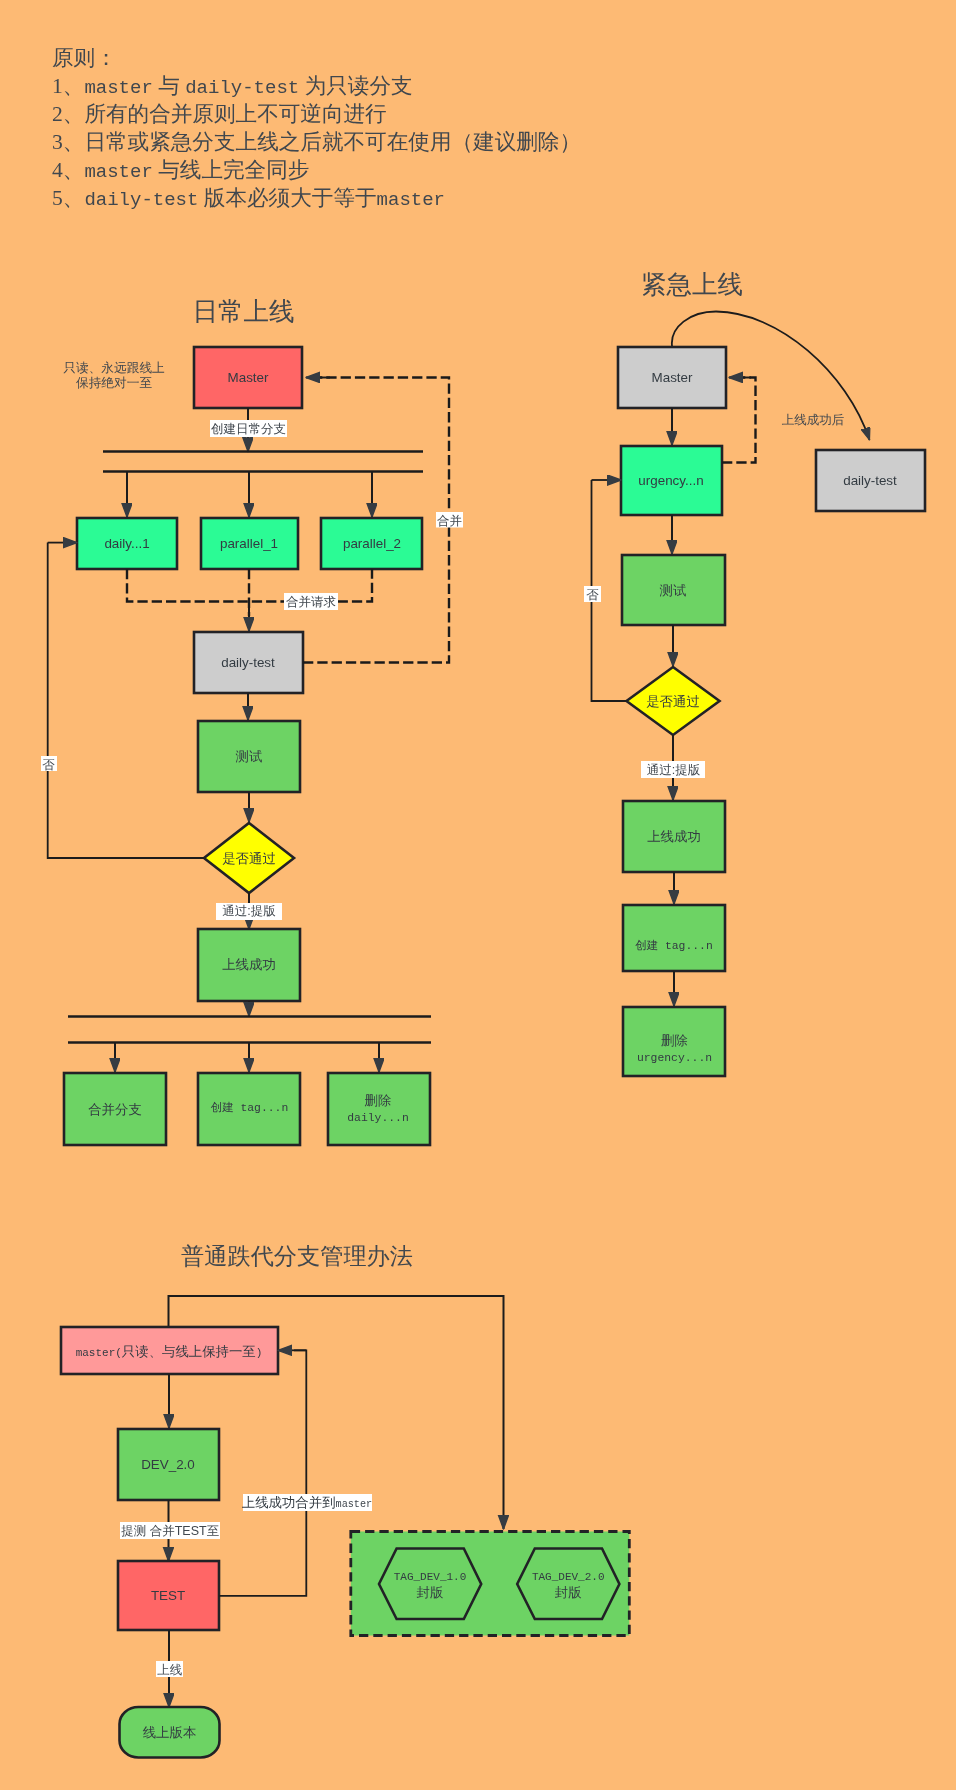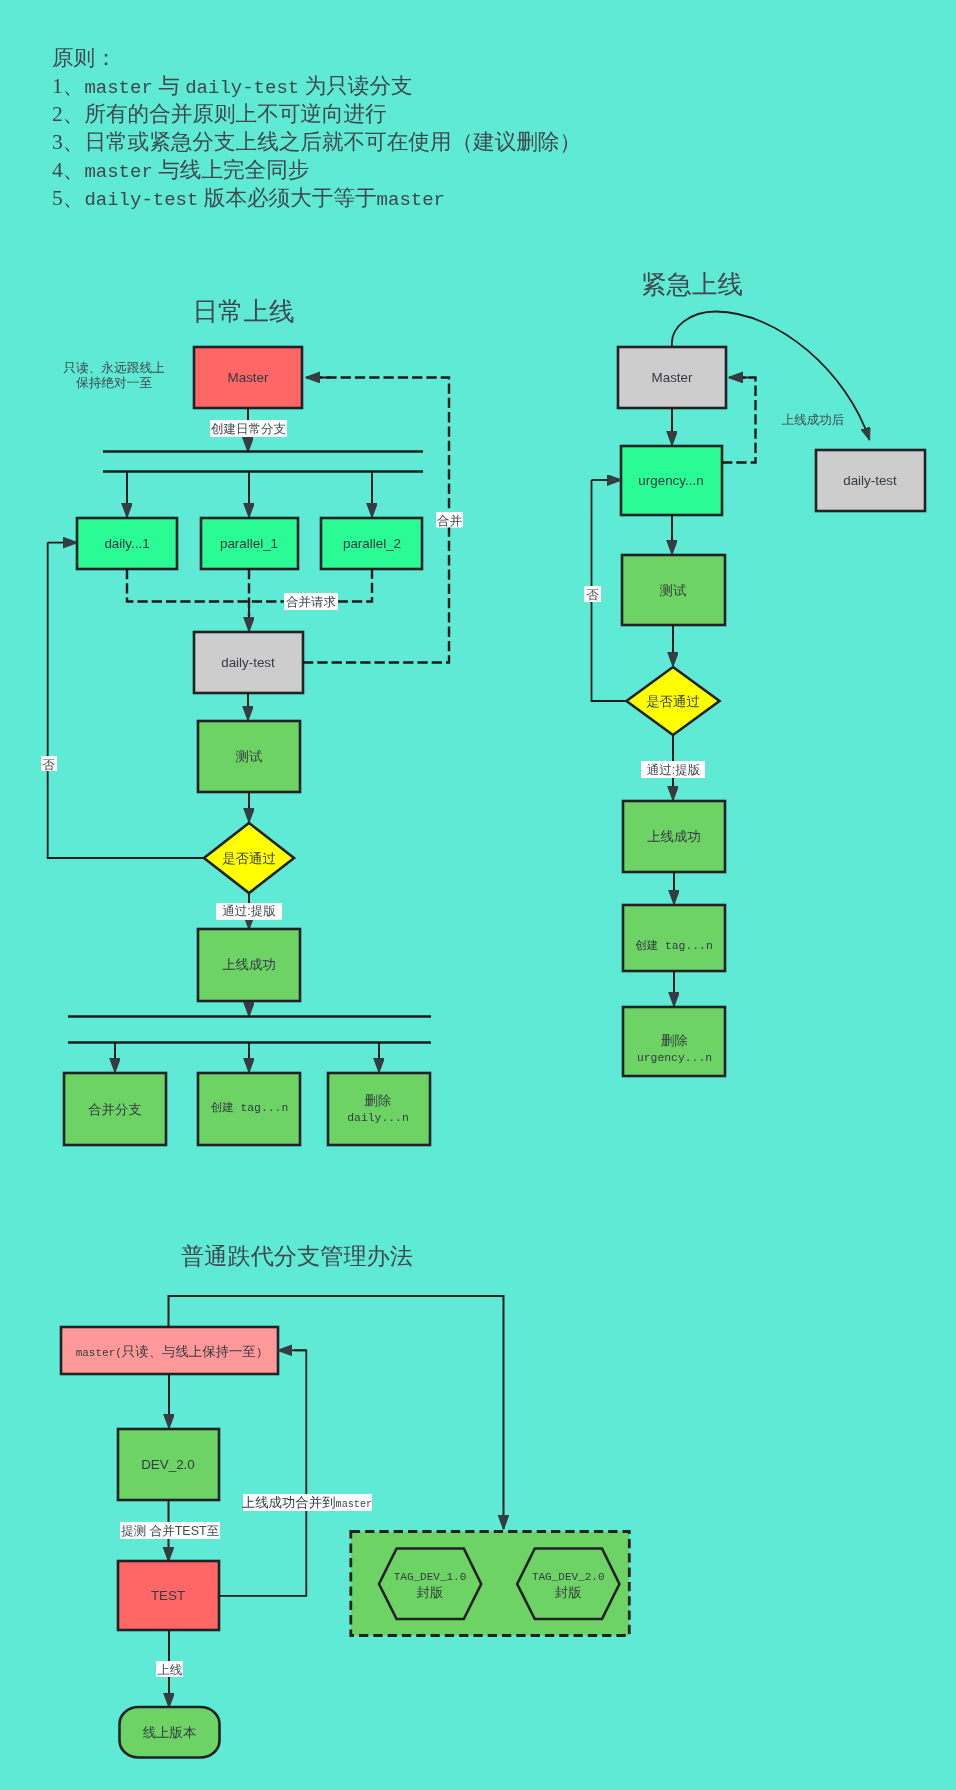--- a/index.html
+++ b/index.html
@@ -1,20 +1,20 @@
 <!DOCTYPE html>
 <html><head>
 <meta charset="utf-8">
 <title>Branch Management Flow</title>
 <style>
   html,body{margin:0;padding:0;background:#fff;}
   body{width:956px;height:1790px;overflow:hidden;
        font-family:"Liberation Sans",sans-serif;color:#40474e;
        -webkit-font-smoothing:antialiased;}
-  #stage{position:relative;width:956px;height:1790px;background:#5eead4;}
+  #stage{position:relative;width:956px;height:1790px;background:#fdba74;}
   #stage > svg{position:absolute;left:0;top:0;}
 
   
   .t-prin{font-family:"Liberation Serif",serif;font-size:21.6px;fill:#40474e;}
   .t-prin-mono{font-family:"Liberation Mono",monospace;font-size:19px;fill:#40474e;}
   .t-title{font-family:"Liberation Serif",serif;font-size:25.5px;fill:#40474e;}
   .t-title3{font-family:"Liberation Serif",serif;font-size:23.2px;fill:#40474e;}
   .t-node{font-family:"Liberation Sans",sans-serif;font-size:13.4px;fill:#333b42;}
   .t-node-mono{font-family:"Liberation Mono",monospace;font-size:11.4px;fill:#333b42;}
   .t-edge{font-family:"Liberation Sans",sans-serif;font-size:12.5px;fill:#40474e;}

